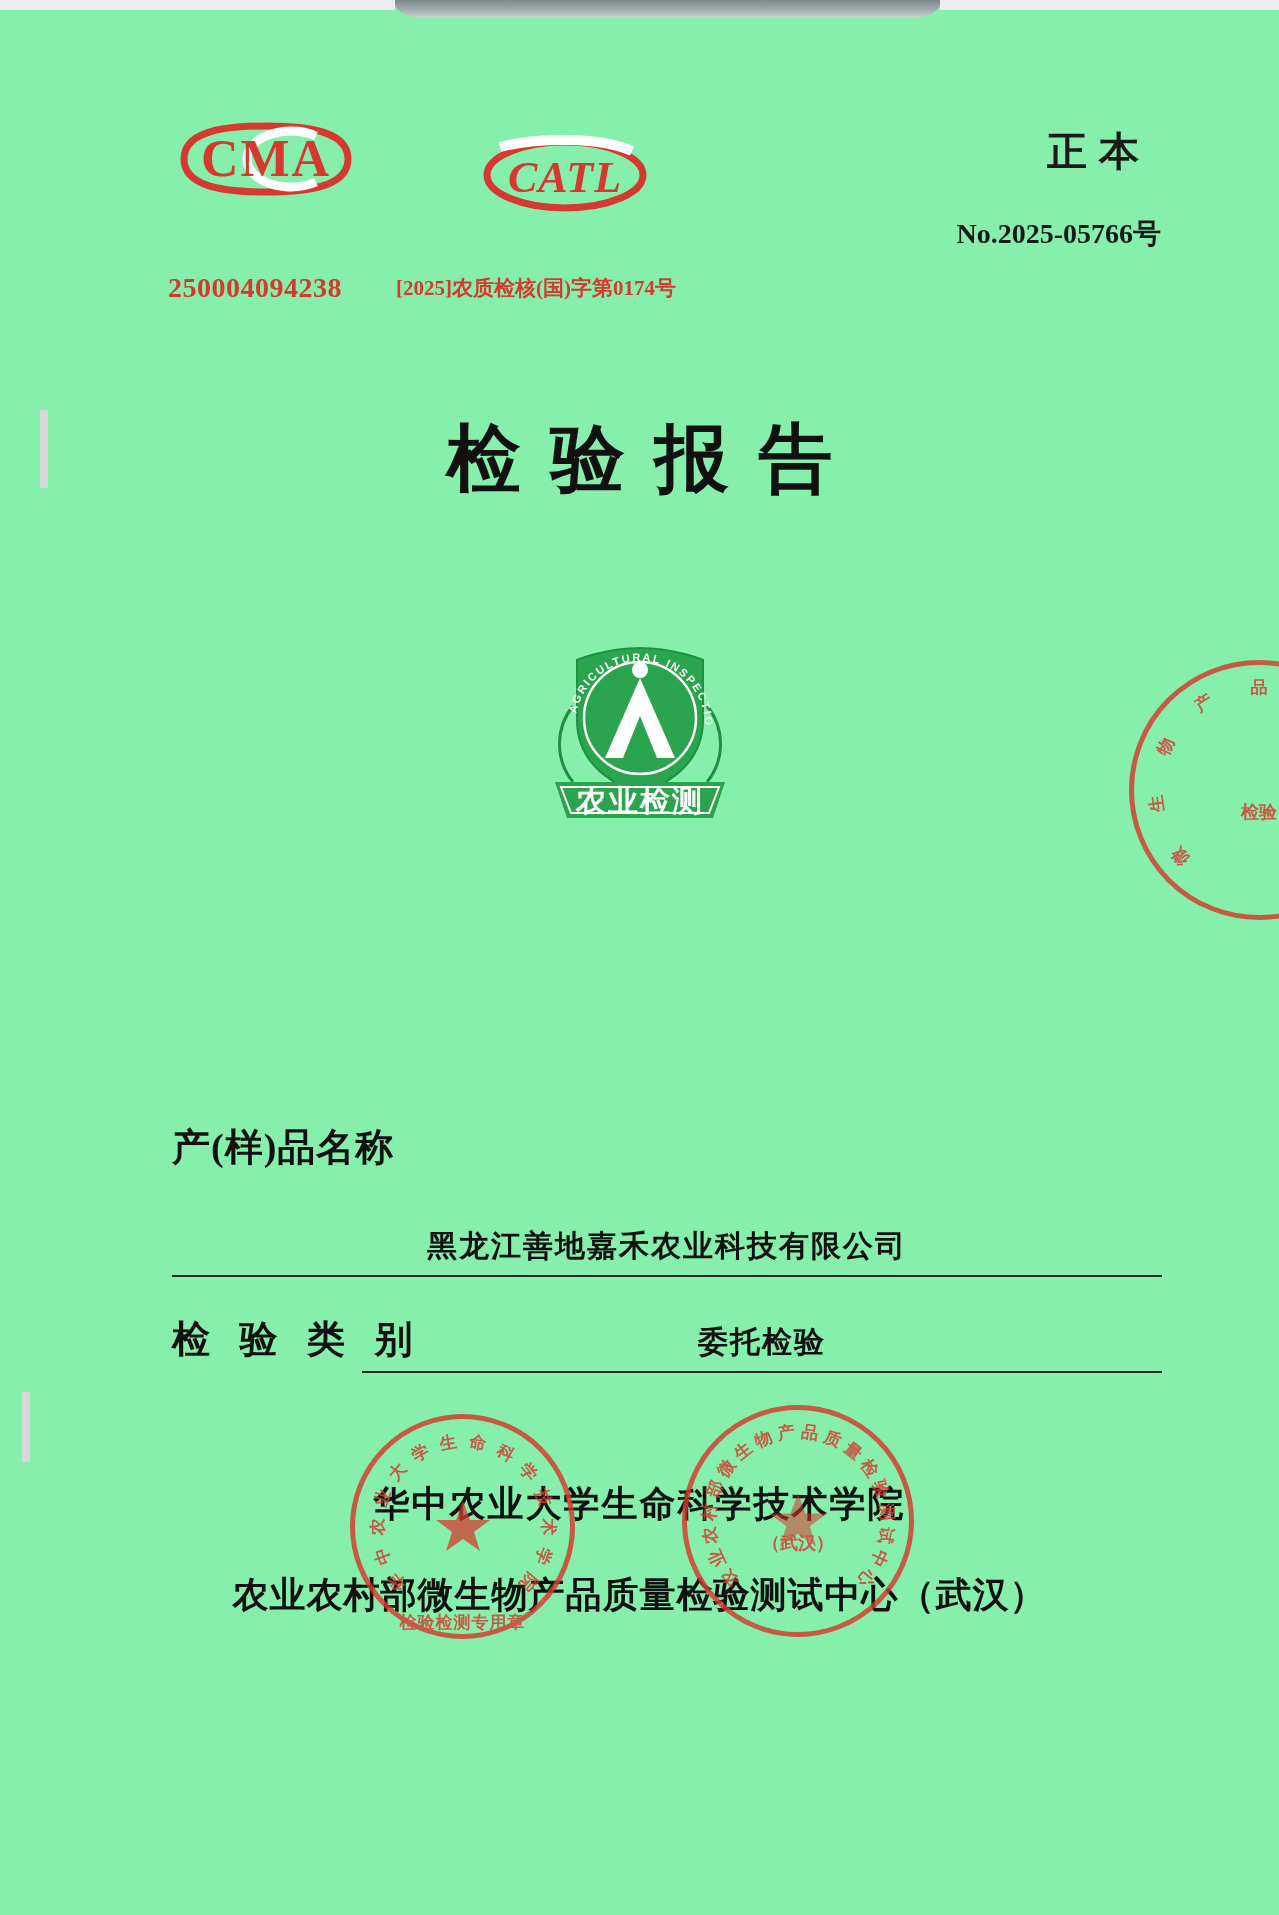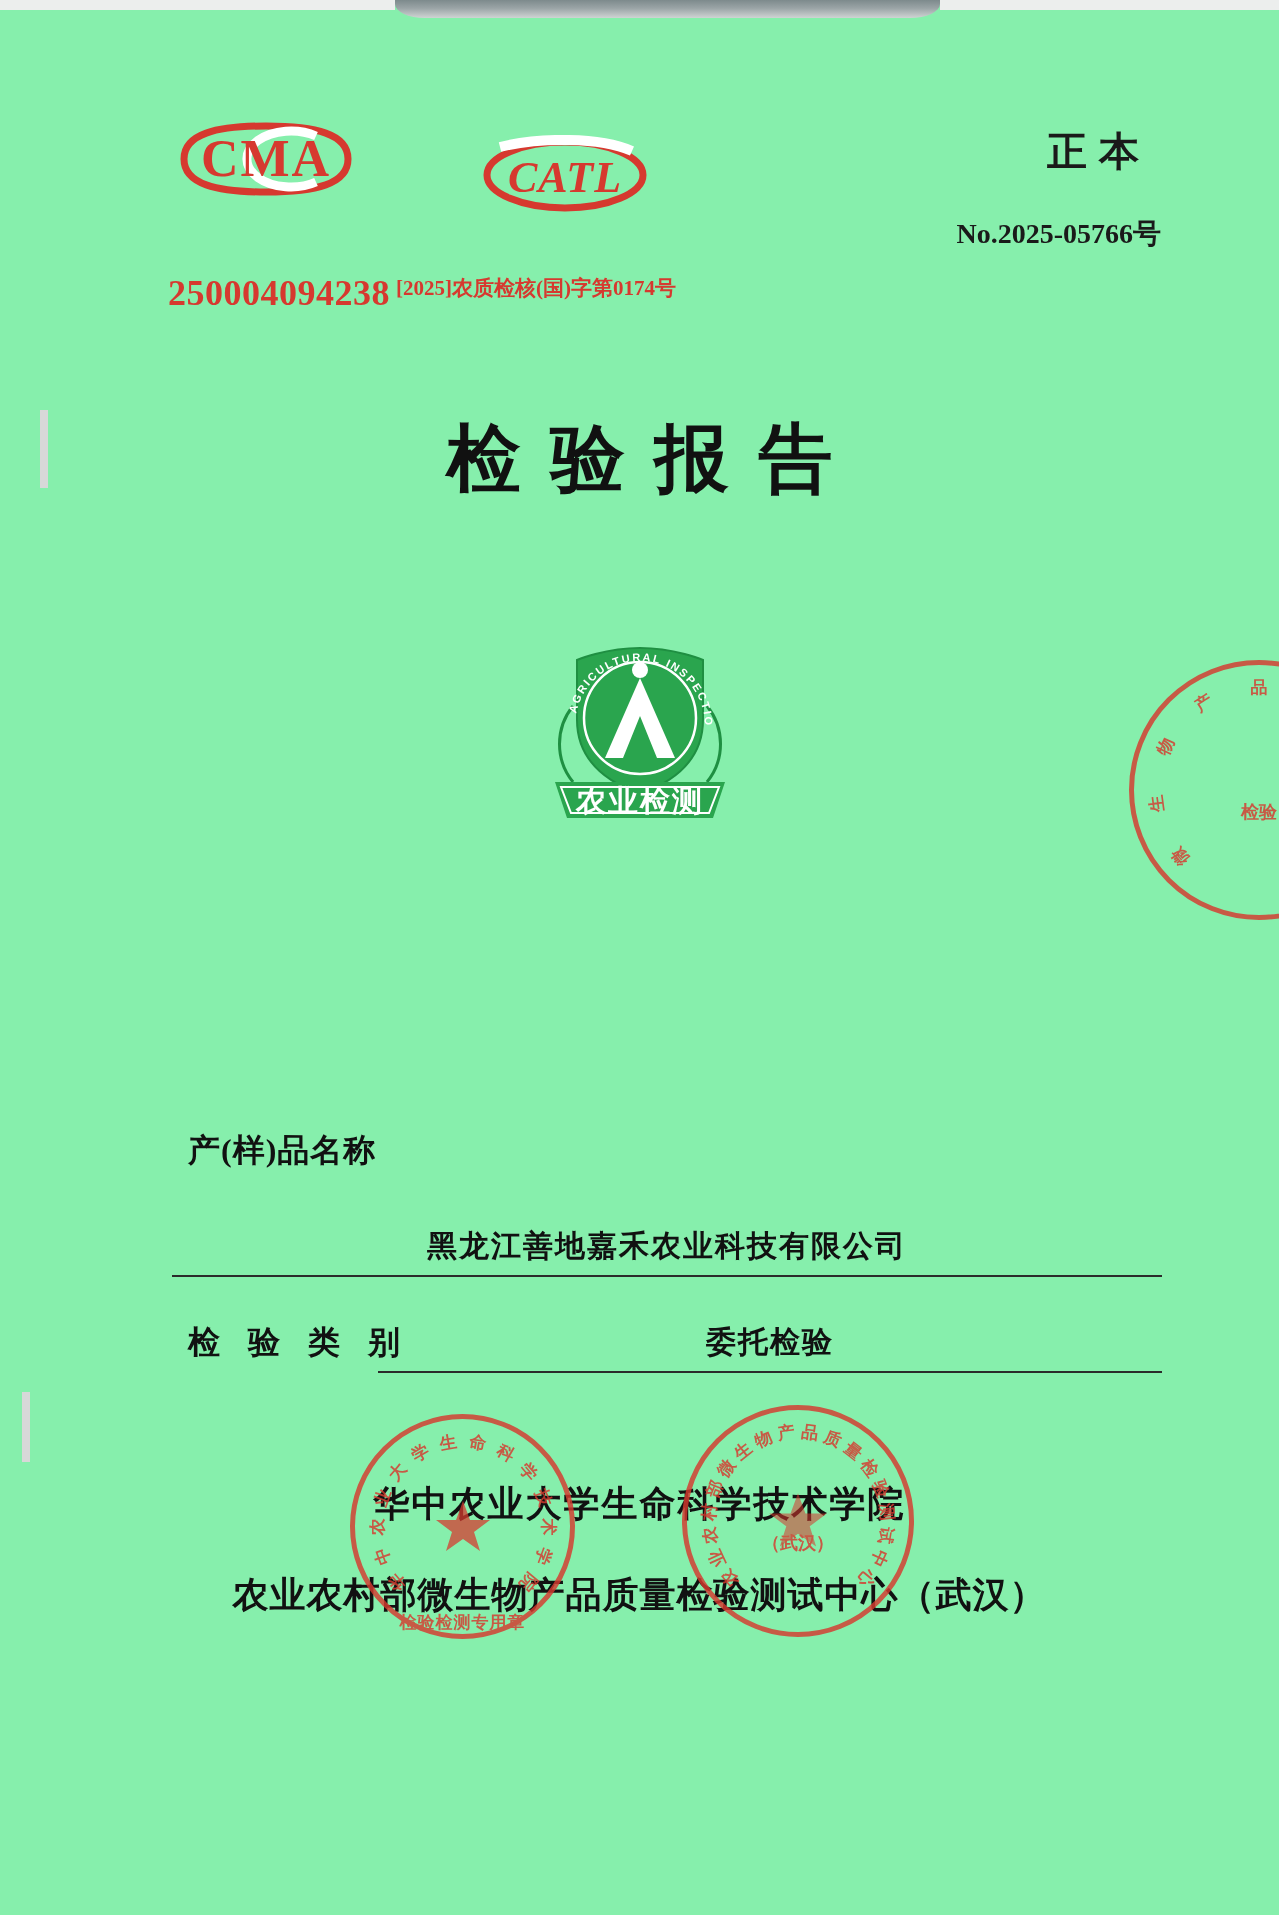--- a/index.html
+++ b/index.html
@@ -65,21 +65,21 @@
     height: 80px;
   }
   .catl svg { display:block; }
 
   .cma-number {
     position: absolute;
     left: 168px;
     top: 272px;
     font-family: "Liberation Serif", serif;
     font-weight: 700;
-    font-size: 36px;
+    font-size: 28px;
     letter-spacing: 0.5px;
     color: #d6392f;
     white-space: nowrap;
   }
   .catl-number {
     position: absolute;
     left: 396px;
     top: 274px;
     font-family: "Liberation Serif", serif;
     font-weight: 700;
@@ -139,27 +139,26 @@
     top: 1085px;
     width: 990px;
   }
   .field-row {
     display: flex;
     align-items: flex-end;
     height: 96px;
   }
   .field-label {
     width: 190px;
-    font-size: 32px;
+    font-size: 38px;
     font-weight: 700;
     letter-spacing: 1px;
     color: #111;
     padding-bottom: 8px;
     white-space: nowrap;
-    margin-left: 16px;
   }
   .field-label.spaced { letter-spacing: 10px; }
   .field-value-wrap {
     flex: 1;
     border-bottom: 2px solid #2b2b2b;
     text-align: center;
     padding-bottom: 8px;
   }
   .field-value {
     font-size: 30px;

